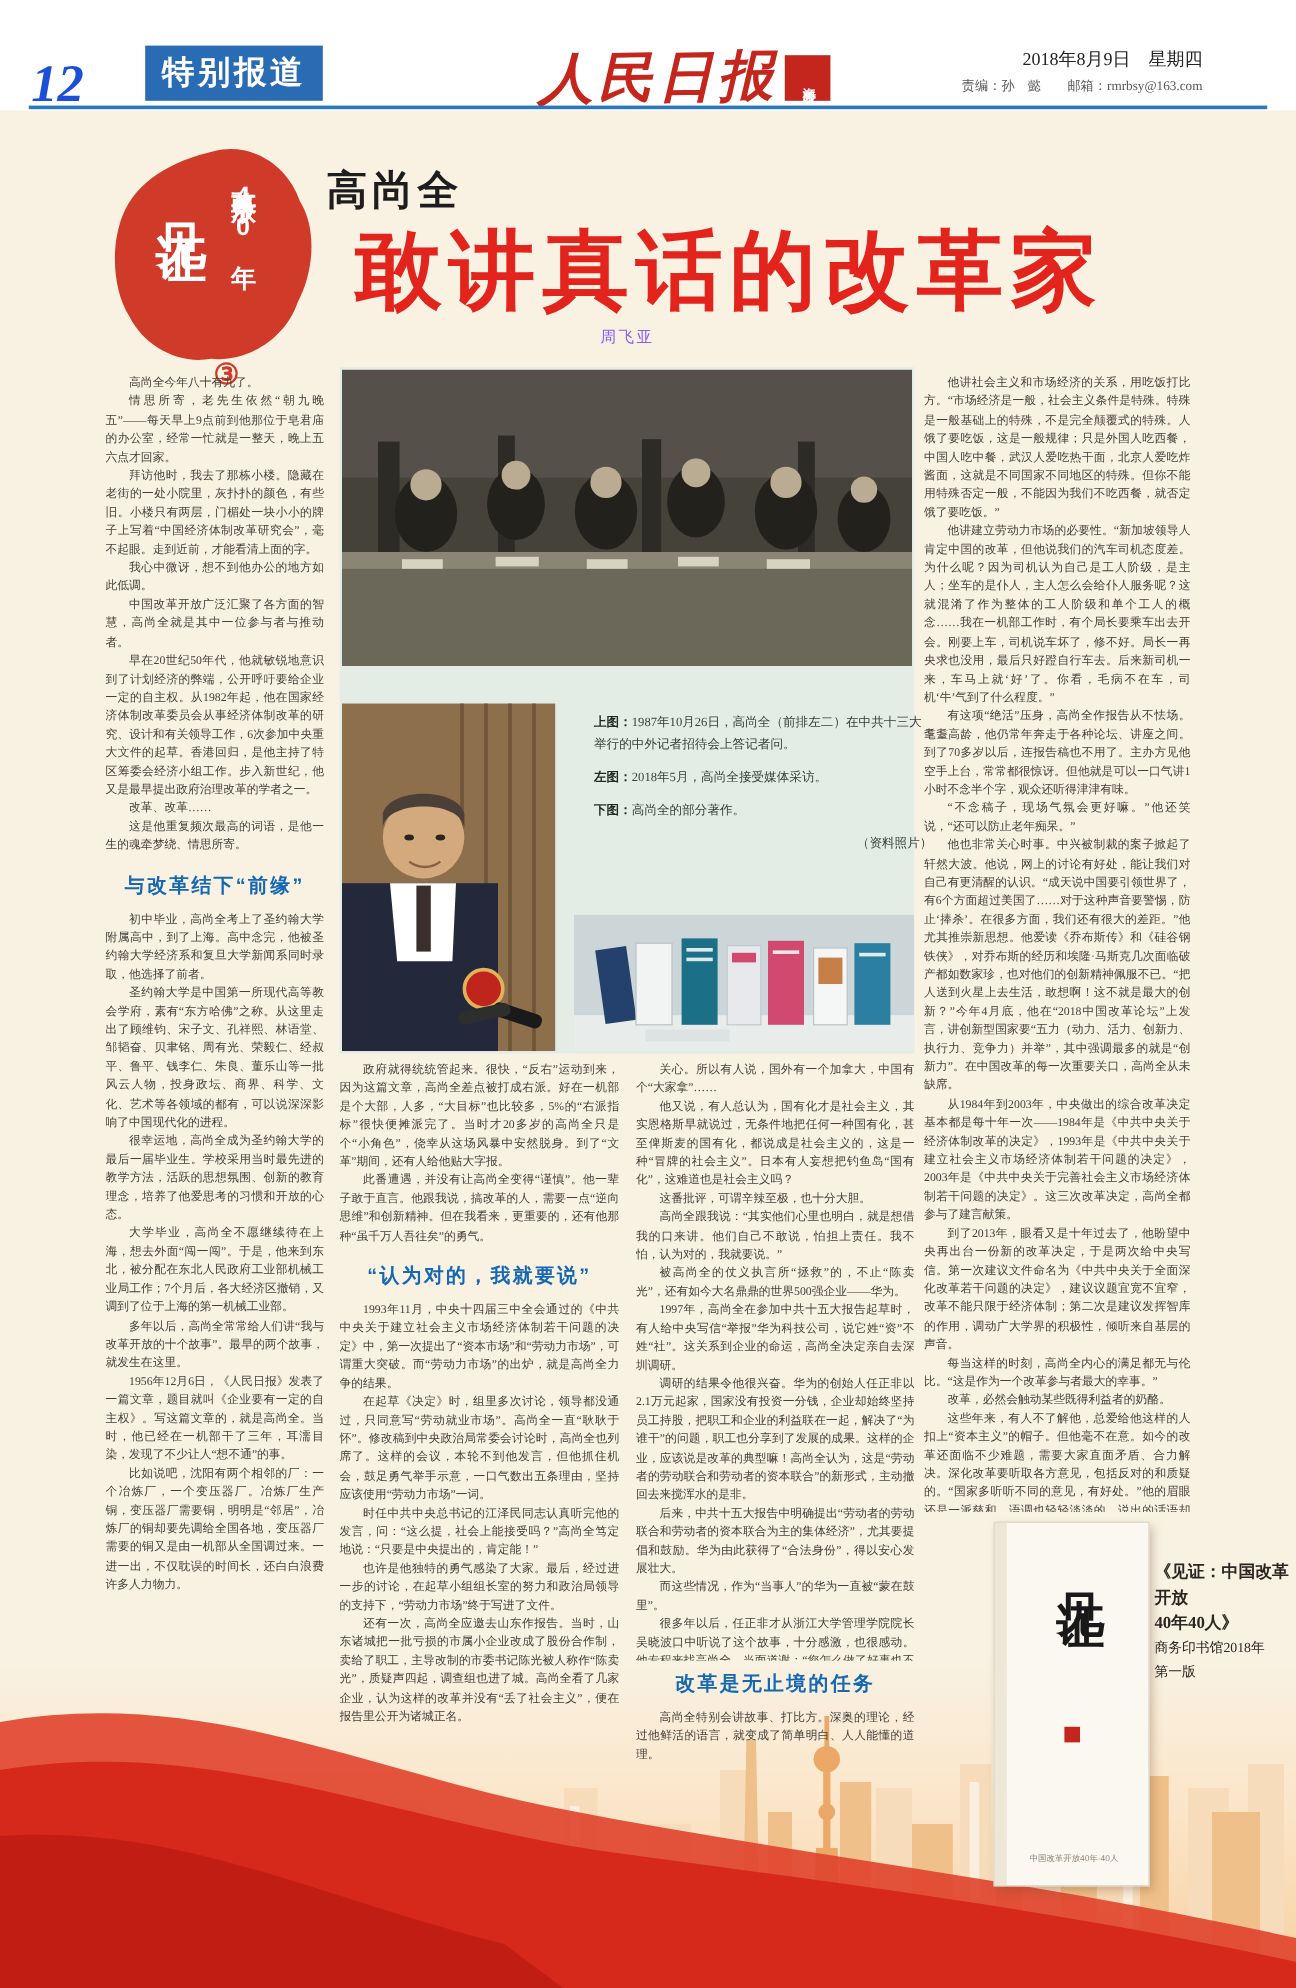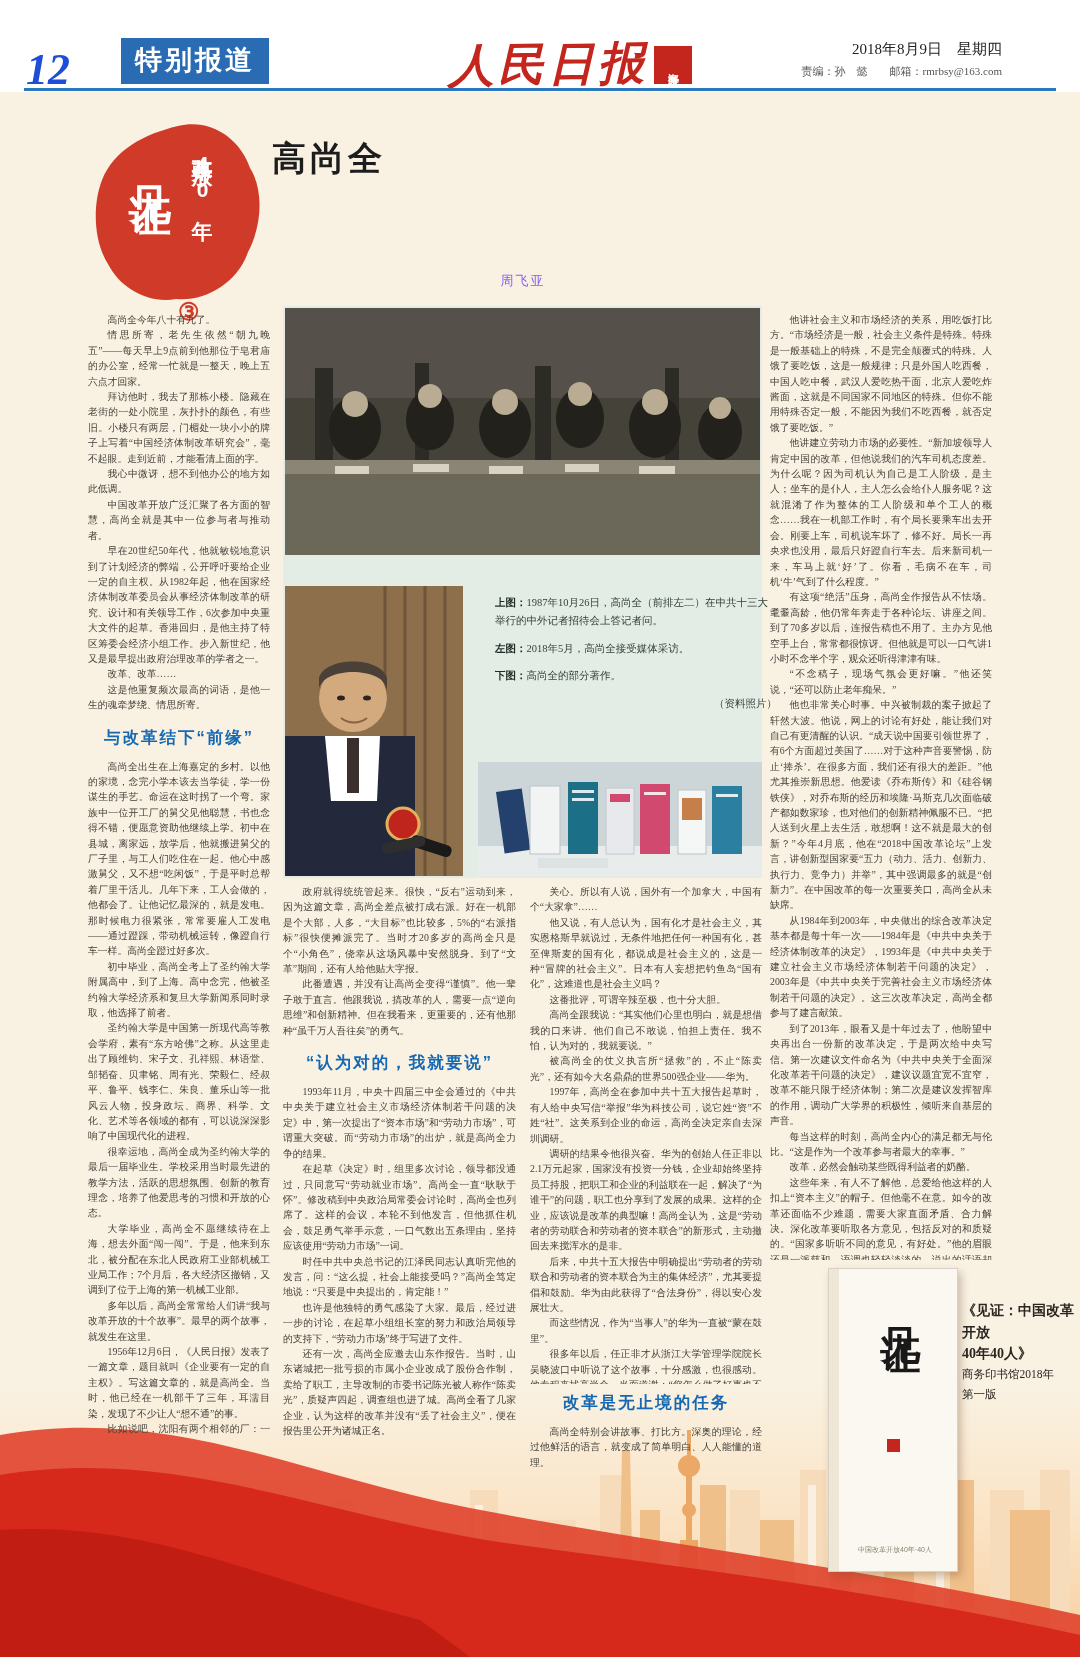--- a/index.html
+++ b/index.html
@@ -141,20 +141,21 @@
   <div class="seal">
     <svg width="175" height="182" viewBox="0 0 175 182">
       <path fill="#d03a28" d="M86,4 C118,-4 148,16 158,46 C172,68 170,104 156,130 C146,160 114,180 84,177 C56,182 28,166 16,142 C2,120 0,84 10,58 C22,28 52,12 86,4 Z M160,70 C166,78 164,92 160,98 Z"></path>
     </svg>
     <div class="sealtext1">见证</div>
     <div class="sealtext2">改革开放40年</div>
   </div>
   <div class="sealnum">③</div>
 
   <div class="kicker">高尚全</div>
+  <div class="headline">敢讲真话的改革家</div>
   <div class="byline">周飞亚</div>
 
   <div class="photopanel"></div>
 
   <div class="ph" style="left:285px;top:308px;width:475px;height:247px;">
     <svg width="475" height="247" viewBox="0 0 475 247" preserveAspectRatio="none">
       <rect width="475" height="247" fill="#45423a"></rect>
       <rect y="0" width="475" height="90" fill="#55514a"></rect>
       <g fill="#2d2b25">
         <rect x="30" y="60" width="18" height="120"></rect>
@@ -253,21 +254,20 @@
         <p>情思所寄，老先生依然“朝九晚五”——每天早上9点前到他那位于皂君庙的办公室，经常一忙就是一整天，晚上五六点才回家。</p>
         <p>拜访他时，我去了那栋小楼。隐藏在老街的一处小院里，灰扑扑的颜色，有些旧。小楼只有两层，门楣处一块小小的牌子上写着“中国经济体制改革研究会”，毫不起眼。走到近前，才能看清上面的字。</p>
         <p>我心中微讶，想不到他办公的地方如此低调。</p>
         <p>中国改革开放广泛汇聚了各方面的智慧，高尚全就是其中一位参与者与推动者。</p>
         <p>早在20世纪50年代，他就敏锐地意识到了计划经济的弊端，公开呼吁要给企业一定的自主权。从1982年起，他在国家经济体制改革委员会从事经济体制改革的研究、设计和有关领导工作，6次参加中央重大文件的起草。香港回归，是他主持了特区筹委会经济小组工作。步入新世纪，他又是最早提出政府治理改革的学者之一。</p>
         <p>改革、改革……</p>
         <p>这是他重复频次最高的词语，是他一生的魂牵梦绕、情思所寄。</p>
       </div>
     <h3 class="subhead">与改革结下“前缘”</h3>
     <div>
-        <p>高尚全出生在上海嘉定的乡村。以他的家境，念完小学本该去当学徒，学一份谋生的手艺。命运在这时拐了一个弯。家族中一位开工厂的舅父见他聪慧，书也念得不错，便愿意资助他继续上学。初中在县城，离家远，放学后，他就搬进舅父的厂子里，与工人们吃住在一起。他心中感激舅父，又不想“吃闲饭”，于是平时总帮着厂里干活儿。几年下来，工人会做的，他都会了。让他记忆最深的，就是发电。那时候电力很紧张，常常要雇人工发电——通过蹬踩，带动机械运转，像蹬自行车一样。高尚全蹬过好多次。</p>
         <p>初中毕业，高尚全考上了圣约翰大学附属高中，到了上海。高中念完，他被圣约翰大学经济系和复旦大学新闻系同时录取，他选择了前者。</p>
         <p>圣约翰大学是中国第一所现代高等教会学府，素有“东方哈佛”之称。从这里走出了顾维钧、宋子文、孔祥熙、林语堂、邹韬奋、贝聿铭、周有光、荣毅仁、经叔平、鲁平、钱李仁、朱良、董乐山等一批风云人物，投身政坛、商界、科学、文化、艺术等各领域的都有，可以说深深影响了中国现代化的进程。</p>
         <p>很幸运地，高尚全成为圣约翰大学的最后一届毕业生。学校采用当时最先进的教学方法，活跃的思想氛围、创新的教育理念，培养了他爱思考的习惯和开放的心态。</p>
         <p>大学毕业，高尚全不愿继续待在上海，想去外面“闯一闯”。于是，他来到东北，被分配在东北人民政府工业部机械工业局工作；7个月后，各大经济区撤销，又调到了位于上海的第一机械工业部。</p>
         <p>多年以后，高尚全常常给人们讲“我与改革开放的十个故事”。最早的两个故事，就发生在这里。</p>
         <p>1956年12月6日，《人民日报》发表了一篇文章，题目就叫《企业要有一定的自主权》。写这篇文章的，就是高尚全。当时，他已经在一机部干了三年，耳濡目染，发现了不少让人“想不通”的事。</p>
         <p>比如说吧，沈阳有两个相邻的厂：一个冶炼厂，一个变压器厂。冶炼厂生产铜，变压器厂需要铜，明明是“邻居”，冶炼厂的铜却要先调给全国各地，变压器厂需要的铜又是由一机部从全国调过来。一进一出，不仅耽误的时间长，还白白浪费许多人力物力。</p>
       </div>
   </div>
 

